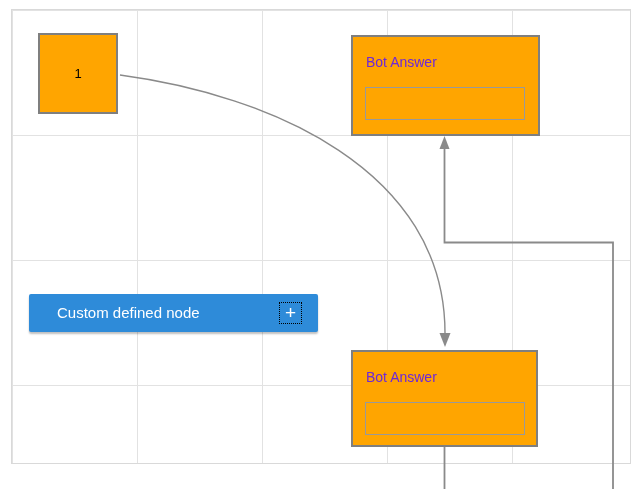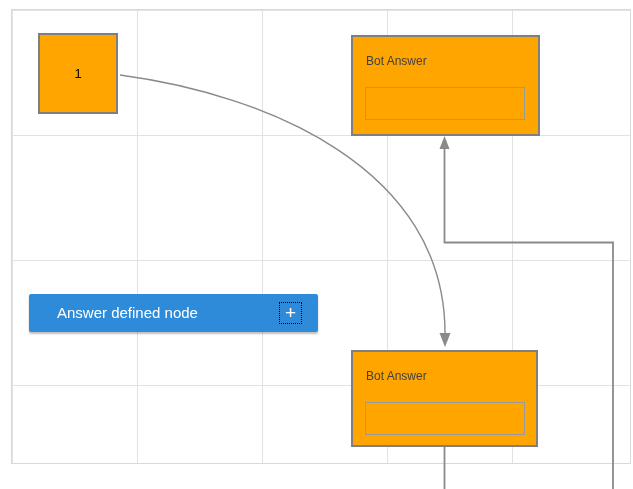--- a/index.html
+++ b/index.html
@@ -71,22 +71,22 @@
   .bot-node.bottom {
     left: 351px;
     top: 350px;
     width: 187px;
     height: 97px;
   }
   .bot-node .bot-title {
     position: absolute;
     left: 13px;
     top: 17px;
-    font-size: 12px;
-    color: #404040;
+    font-size: 14px;
+    color: #6d28d9;
     white-space: nowrap;
   }
   .bot-node .bot-input {
     position: absolute;
     left: 12px;
     top: 50px;
     width: 158px;
     height: 31px;
     border: 1px solid #999999;
     background: transparent;
@@ -155,19 +155,19 @@
     <span class="bot-title">Bot Answer</span>
     <div class="bot-input"></div>
   </div>
 
   <div class="node bot-node bottom">
     <span class="bot-title">Bot Answer</span>
     <div class="bot-input"></div>
   </div>
 
   <div class="node custom-node">
-    <span class="custom-label">Answer defined node</span>
+    <span class="custom-label">Custom defined node</span>
     <div class="add-port">
       <span class="plus-glyph">+</span>
     </div>
   </div>
 
 </div>
 
 </body></html>

